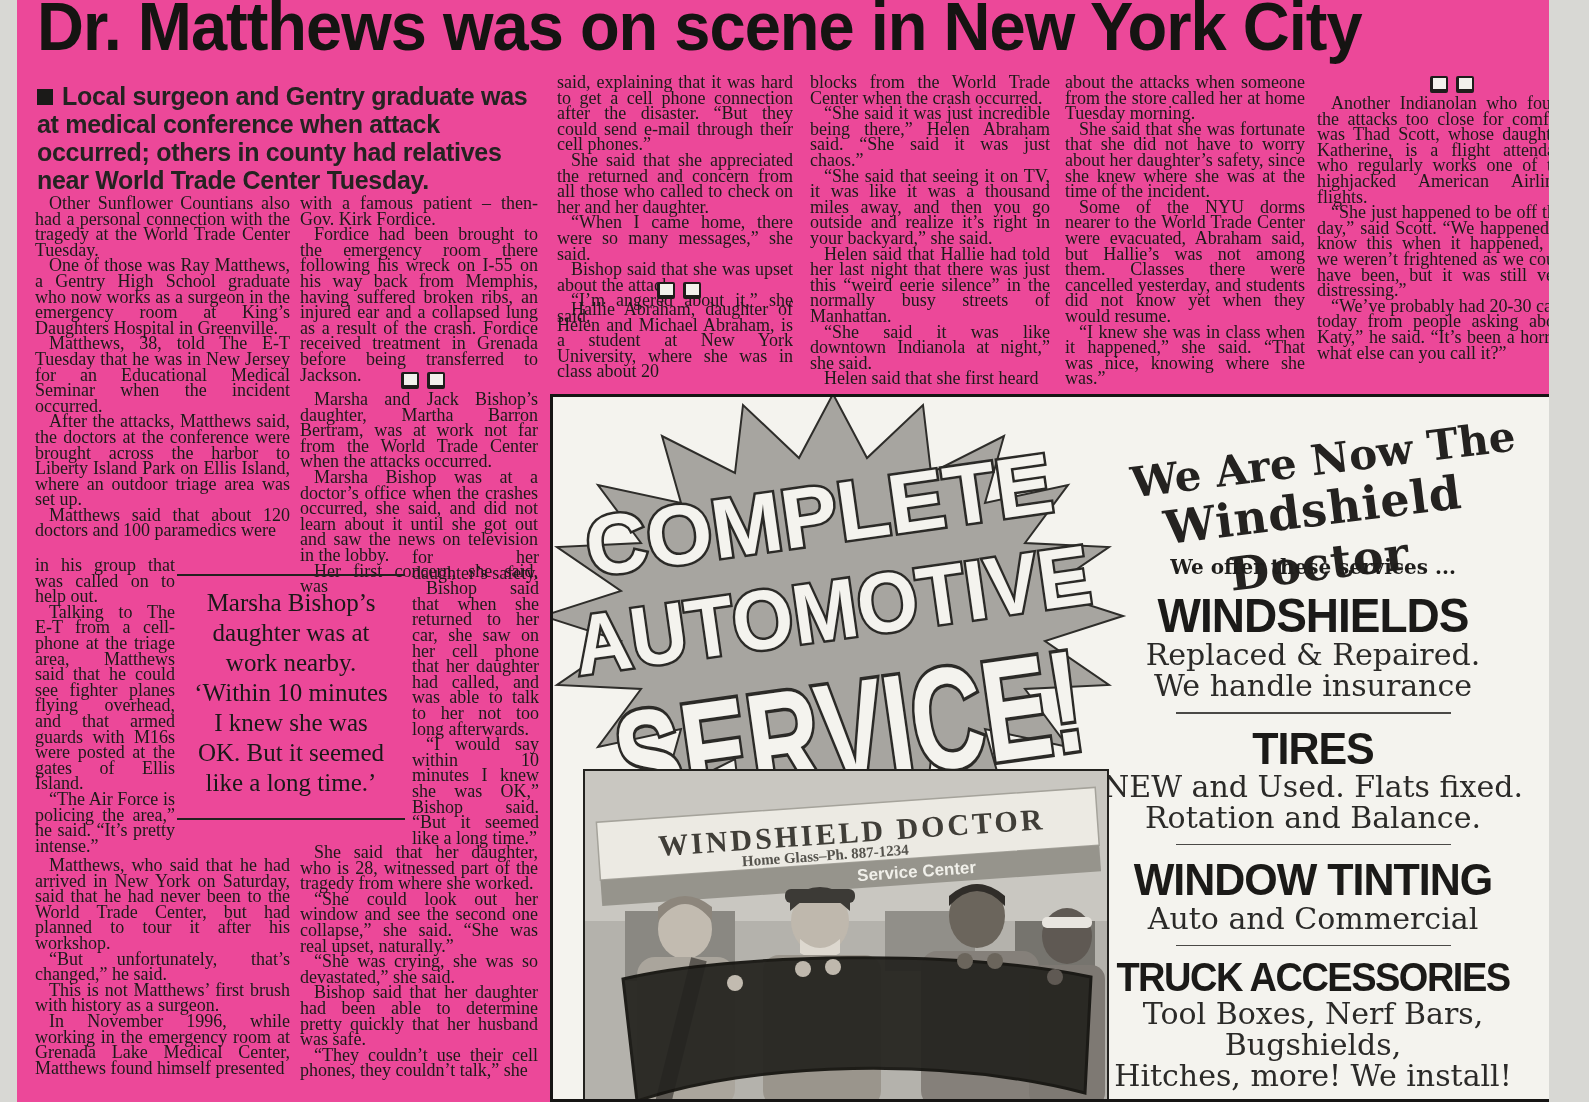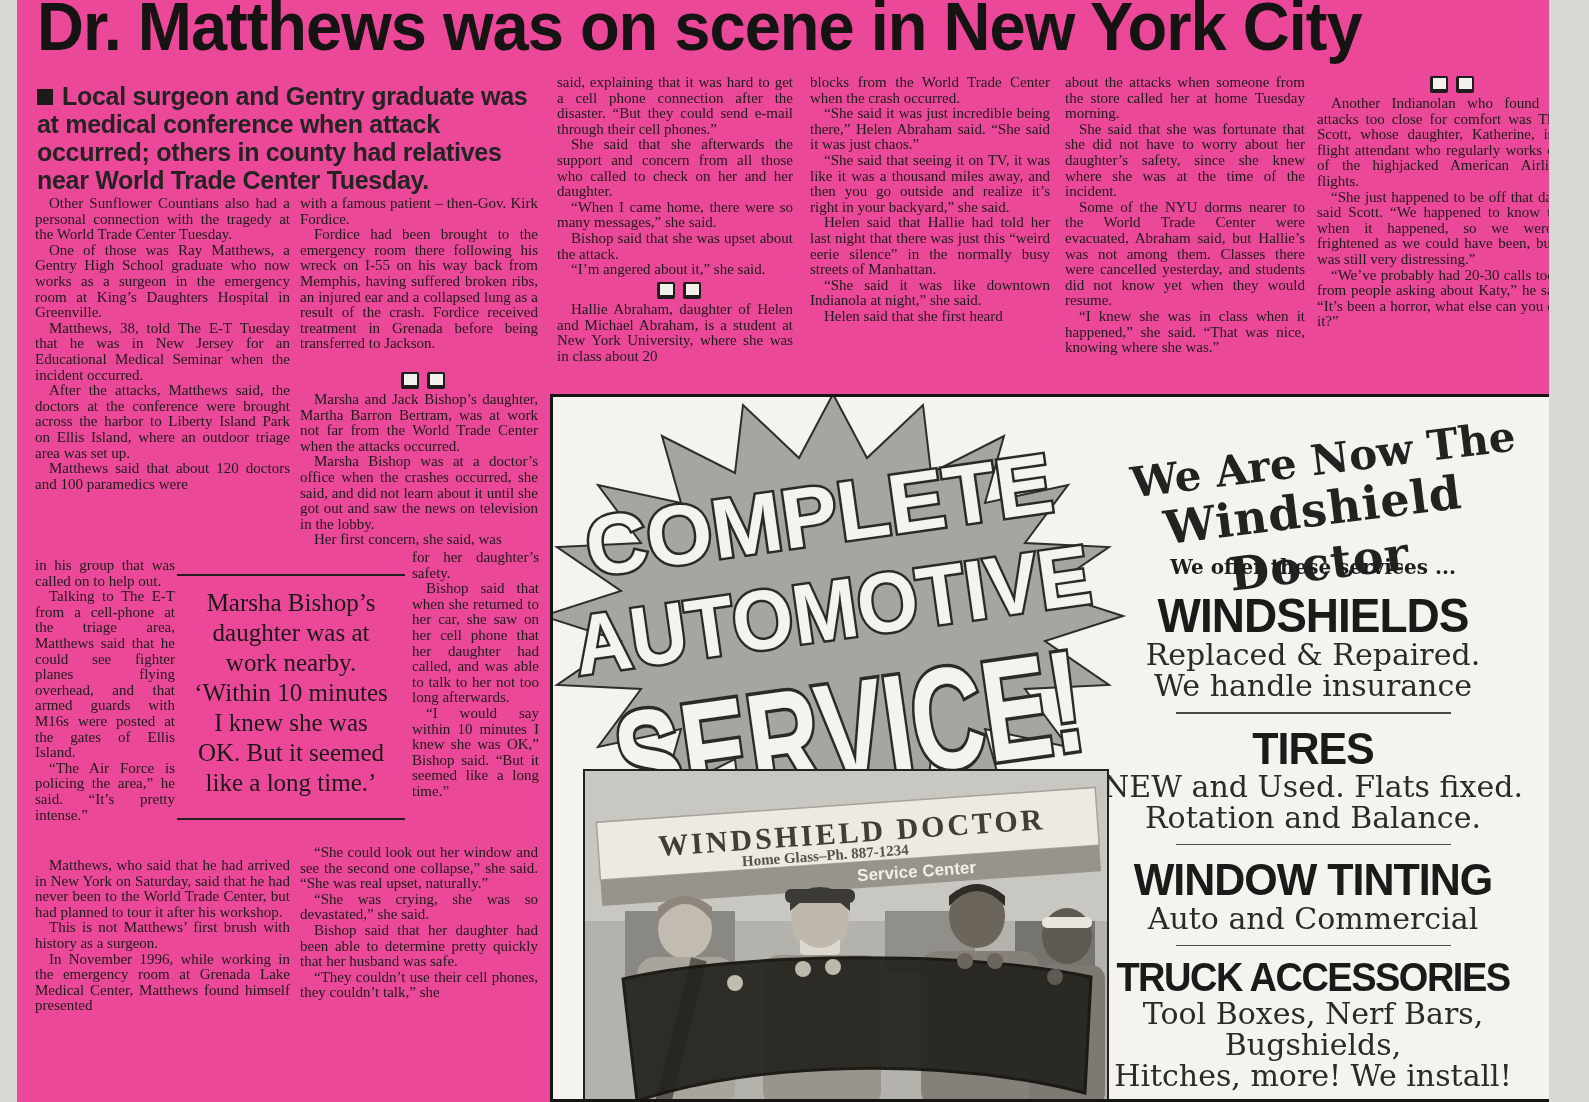--- a/index.html
+++ b/index.html
@@ -6,21 +6,21 @@
   .page{position:relative;width:1532px;height:1102px;background:#ec4899;overflow:hidden;
         font-family:"Liberation Serif",serif;color:#1c1b19;margin-left:17px;}
   
   .headline{position:absolute;left:20px;top:-12px;margin:0;font-family:"Liberation Sans",sans-serif;
             font-weight:bold;font-size:65px;letter-spacing:-1px;white-space:nowrap;color:#151412;
             transform:scaleY(1.04);transform-origin:top left;}
   .subhead{position:absolute;left:20px;top:82px;width:500px;font-family:"Liberation Sans",sans-serif;
            font-weight:bold;font-size:25px;line-height:28px;letter-spacing:-0.3px;color:#242321;}
   .sq{display:inline-block;width:16px;height:16px;background:#1b1a18;margin-right:9px;}
   
-  .col{position:absolute;font-size:15px;line-height:15.6px;text-align:justify;}
+  .col{position:absolute;font-size:18px;line-height:15.6px;text-align:justify;}
   .col p{margin:0;text-indent:14px;}
   .cont p:first-child{text-indent:0;}
   .c1t{left:18px;top:196px;width:255px;}
   .c1n{left:18px;top:558px;width:140px;}
   .c1b{left:18px;top:858px;width:255px;}
   .c2a{left:283px;top:196px;width:238px;}
   .c2b{left:283px;top:392px;width:238px;}
   .c2n{left:395px;top:550px;width:127px;}
   .c2c{left:283px;top:845px;width:238px;}
   .c3a{left:540px;top:75px;width:236px;}
@@ -70,20 +70,21 @@
       <p>After the attacks, Matthews said, the doctors at the conference were brought across the harbor to Liberty Island Park on Ellis Island, where an outdoor triage area was set up.</p>
       <p>Matthews said that about 120 doctors and 100 paramedics were</p>
     </div>
   <div class="col c1n cont">
       <p>in his group that was called on to help out.</p>
       <p>Talking to The E-T from a cell-phone at the triage area, Matthews said that he could see fighter planes flying overhead, and that armed guards with M16s were posted at the gates of Ellis Island.</p>
       <p>“The Air Force is policing the area,” he said. “It’s pretty intense.”</p>
     </div>
   <div class="col c1b">
       <p>Matthews, who said that he had arrived in New York on Saturday, said that he had never been to the World Trade Center, but had planned to tour it after his workshop.</p>
+      <p>“But unfortunately, that’s changed,” he said.</p>
       <p>This is not Matthews’ first brush with history as a surgeon.</p>
       <p>In November 1996, while working in the emergency room at Grenada Lake Medical Center, Matthews found himself presented</p>
     </div>
 
   <div class="col c2a cont">
       <p>with a famous patient – then-Gov. Kirk Fordice.</p>
       <p>Fordice had been brought to the emergency room there following his wreck on I-55 on his way back from Memphis, having suffered broken ribs, an injured ear and a collapsed lung as a result of the crash. Fordice received treatment in Grenada before being transferred to Jackson.</p>
     </div>
   <div class="ornament" style="left:384px;top:372px;">
       <span class="orn-box"></span>
@@ -93,29 +94,30 @@
       <p>Marsha and Jack Bishop’s daughter, Martha Barron Bertram, was at work not far from the World Trade Center when the attacks occurred.</p>
       <p>Marsha Bishop was at a doctor’s office when the crashes occurred, she said, and did not learn about it until she got out and saw the news on television in the lobby.</p>
       <p>Her first concern, she said, was</p>
     </div>
   <div class="col c2n cont">
       <p>for her daughter’s safety.</p>
       <p>Bishop said that when she returned to her car, she saw on her cell phone that her daughter had called, and was able to talk to her not too long afterwards.</p>
       <p>“I would say within 10 minutes I knew she was OK,” Bishop said. “But it seemed like a long time.”</p>
     </div>
   <div class="col c2c">
+      <p>She said that her daughter, who is 28, witnessed part of the tragedy from where she worked.</p>
       <p>“She could look out her window and see the second one collapse,” she said. “She was real upset, naturally.”</p>
       <p>“She was crying, she was so devastated,” she said.</p>
       <p>Bishop said that her daughter had been able to determine pretty quickly that her husband was safe.</p>
       <p>“They couldn’t use their cell phones, they couldn’t talk,” she</p>
     </div>
 
   <div class="col c3a cont">
       <p>said, explaining that it was hard to get a cell phone connection after the disaster. “But they could send e-mail through their cell phones.”</p>
-      <p>She said that she afterwards the support and concern from all those who called to check on her and her daughter.</p>
+      <p>She said that she appreciated the returned and concern from all those who called to check on her and her daughter.</p>
       <p>“When I came home, there were so many messages,” she said.</p>
       <p>Bishop said that she was upset about the attack.</p>
       <p>“I’m angered about it,” she said.</p>
     </div>
   <div class="ornament" style="left:640px;top:282px;">
       <span class="orn-box"></span>
       <span class="orn-box"></span>
     </div>
   <div class="col c3b">
       <p>Hallie Abraham, daughter of Helen and Michael Abraham, is a student at New York University, where she was in class about 20</p>

